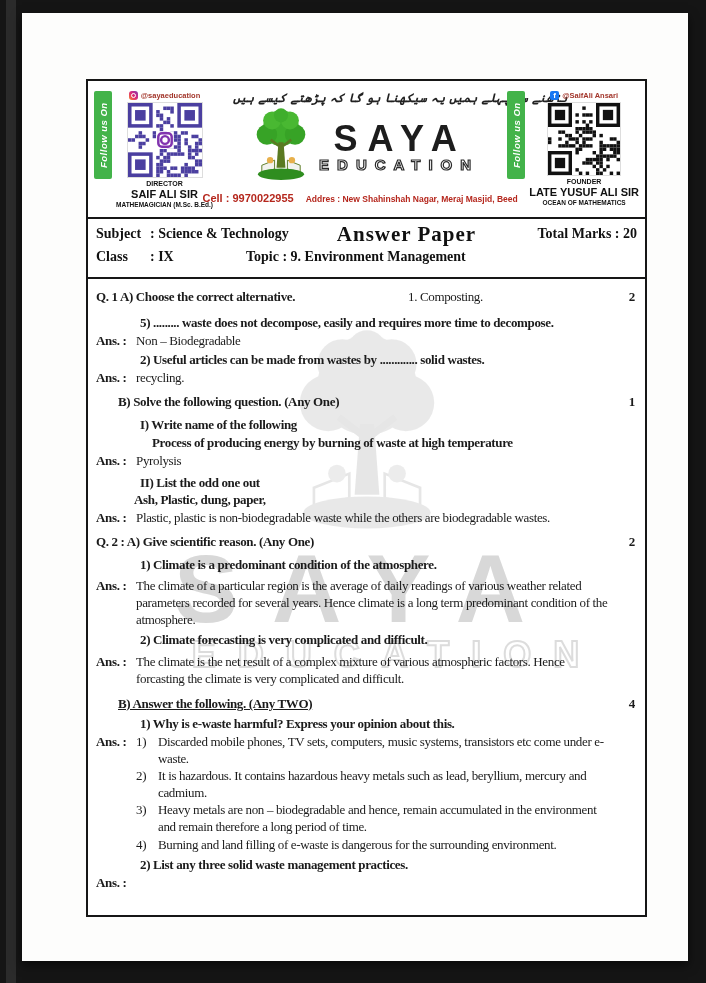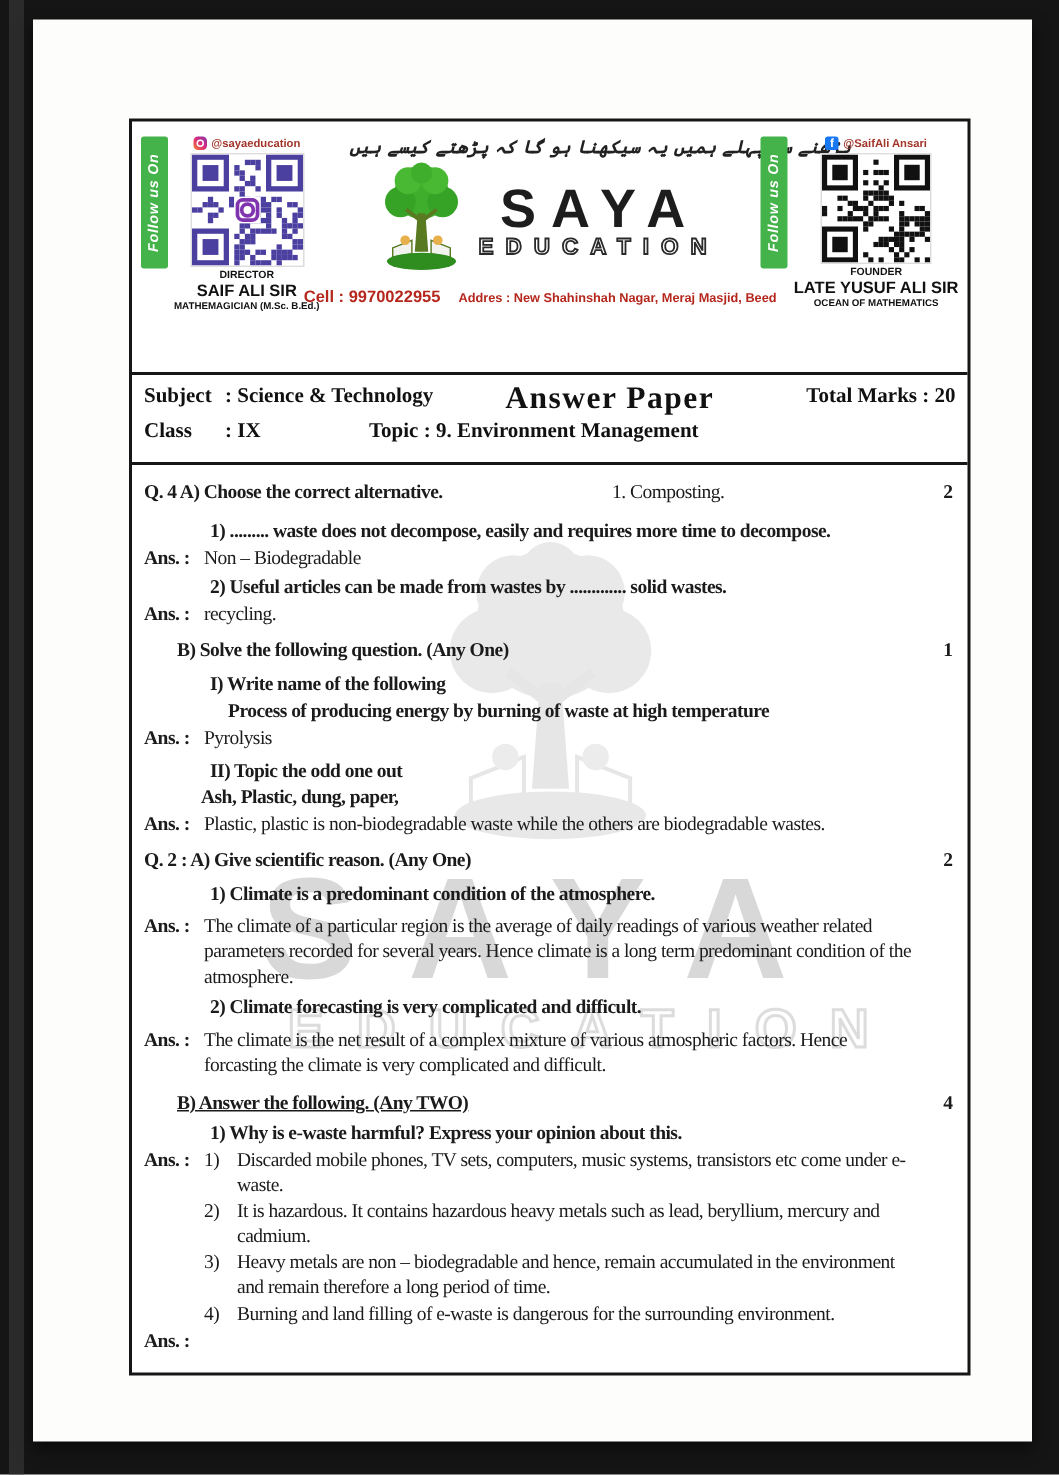--- a/index.html
+++ b/index.html
@@ -11,21 +11,21 @@
   body::before{content:"";position:absolute;left:6px;top:0;bottom:0;width:10px;background:#2b2b2b;}
   .page{
     position:absolute;left:22px;top:13px;width:666px;height:948px;
     background:#fdfdfc;box-shadow:0 4px 10px rgba(0,0,0,.6);
   }
   .docbox{
     position:absolute;left:64px;top:66px;width:557px;height:834px;
     border:2px solid #161616;background:#fff;display:flex;flex-direction:column;
   }
   
-  .header{height:169px;border-bottom:2px solid #161616;display:flex;padding:10px 6px 2px 6px;box-sizing:border-box;gap:2px;}
+  .header{height:138px;border-bottom:2px solid #161616;display:flex;padding:10px 6px 2px 6px;box-sizing:border-box;gap:2px;}
   .social{display:flex;gap:4px;}
   .banner{
     width:18px;height:88px;background:#43b34a;border-radius:2px;color:#fff;
     font:italic 700 9.5px "Liberation Sans",sans-serif;letter-spacing:.5px;
     writing-mode:vertical-rl;transform:rotate(180deg);
     display:flex;align-items:center;justify-content:center;
   }
   .soc-col{display:flex;flex-direction:column;align-items:center;}
   .handle{display:flex;align-items:center;gap:3px;font:700 7.5px "Liberation Sans",sans-serif;color:#a2352a;margin-bottom:2px;white-space:nowrap;}
   .ig-ic{width:9px;height:9px;border-radius:3px;background:linear-gradient(45deg,#f58529,#dd2a7b,#8134af);position:relative;}
@@ -411,39 +411,39 @@
             <path d="M80 92 L60 84 L60 98 L80 102 Z" fill="#ffffff" stroke="#a8a8a8" stroke-width="1.5"></path>
             <circle cx="33" cy="84" r="5" fill="#bdbdbd"></circle>
             <circle cx="67" cy="84" r="5" fill="#bdbdbd"></circle>
             <ellipse cx="50" cy="106" rx="36" ry="9" fill="#b0b0b0"></ellipse>
           </g>
         </svg>
         <div class="wm-brand">SAYA</div>
         <div class="wm-sub">EDUCATION</div>
       </div>
       <div class="qa-lines" id="qa-lines">
-          <div class="line role-q" style="margin-top: 6px;"><span>Q.  4 A) Choose the correct alternative.</span><span class="mid">1. Composting.</span><span class="mark">2</span></div>
-          <div class="line role-sub" style="margin-top: 9px;"><span>1) ......... waste does not decompose, easily and requires more time to decompose.</span></div>
+          <div class="line role-q" style="margin-top: 6px;"><span>Q.  1 A) Choose the correct alternative.</span><span class="mid">1. Composting.</span><span class="mark">2</span></div>
+          <div class="line role-sub" style="margin-top: 9px;"><span>5) ......... waste does not decompose, easily and requires more time to decompose.</span></div>
           <div class="line role-ans" style="margin-top: 1px;">
             <span class="pre">Ans. :</span>
             <span class="txt">Non – Biodegradable</span>
           </div>
           <div class="line role-sub" style="margin-top: 2px;"><span>2) Useful articles can be made from wastes by ............. solid wastes.</span></div>
           <div class="line role-ans" style="margin-top: 1px;">
             <span class="pre">Ans. :</span>
             <span class="txt">recycling.</span>
           </div>
           <div class="line role-section" style="margin-top: 7px;"><span>B)  Solve the following question. (Any One)</span><span class="mark">1</span></div>
           <div class="line role-sub" style="margin-top: 6px;"><span>I) Write name of the following</span></div>
           <div class="line role-subline" style="margin-top: 1px;"><span>Process of producing energy by burning of waste at high temperature</span></div>
           <div class="line role-ans" style="margin-top: 1px;">
             <span class="pre">Ans. :</span>
             <span class="txt">Pyrolysis</span>
           </div>
-          <div class="line role-sub" style="margin-top: 5px;"><span>II) Topic the odd one out</span></div>
+          <div class="line role-sub" style="margin-top: 5px;"><span>II) List the odd one out</span></div>
           <div class="line role-sub2" style="margin-top: 0px;"><span>Ash, Plastic, dung, paper,</span></div>
           <div class="line role-ans" style="margin-top: 1px;">
             <span class="pre">Ans. :</span>
             <span class="txt">Plastic, plastic is non-biodegradable waste while the others are biodegradable wastes.</span>
           </div>
           <div class="line role-q" style="margin-top: 7px;"><span>Q. 2 : A) Give scientific reason.  (Any One)</span><span class="mark">2</span></div>
           <div class="line role-sub" style="margin-top: 6px;"><span>1) Climate is a predominant condition of the atmosphere.</span></div>
           <div class="line role-ans" style="margin-top: 4px;">
             <span class="pre">Ans. :</span>
             <span class="txt">The climate of a particular region is the average of daily readings of various weather related parameters recorded for several years. Hence climate is a long term predominant condition of the atmosphere.</span>
@@ -468,20 +468,21 @@
           <div class="line role-ansnum" style="margin-top: 0px;">
             <span class="spacer"></span>
             <span class="num">3)</span>
             <span class="txt">Heavy metals are non – biodegradable and hence, remain accumulated in the environment and remain therefore a long period of time.</span>
           </div>
           <div class="line role-ansnum" style="margin-top: 1px;">
             <span class="spacer"></span>
             <span class="num">4)</span>
             <span class="txt">Burning and land filling of e-waste is dangerous for the surrounding environment.</span>
           </div>
+          <div class="line role-sub" style="margin-top: 3px;"><span>2) List any three solid waste management practices.</span></div>
           <div class="line role-ans" style="margin-top: 1px;">
             <span class="pre">Ans. :</span>
           </div>
         </div>
     </div>
 
   </div>
 </div>
 
 </body></html>

